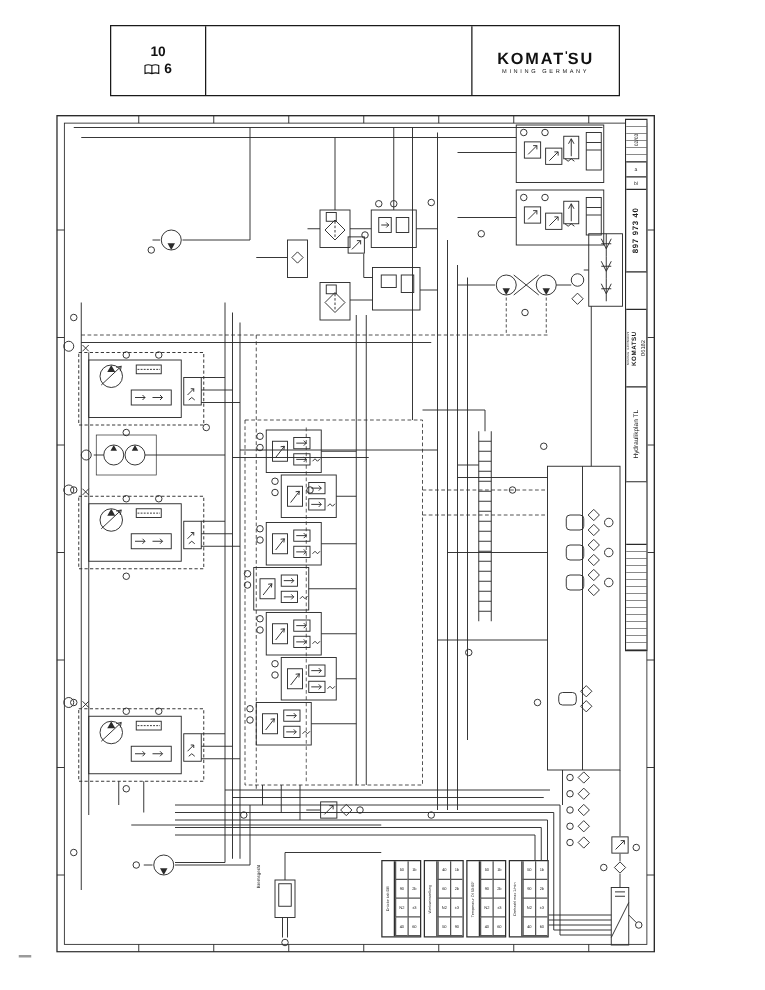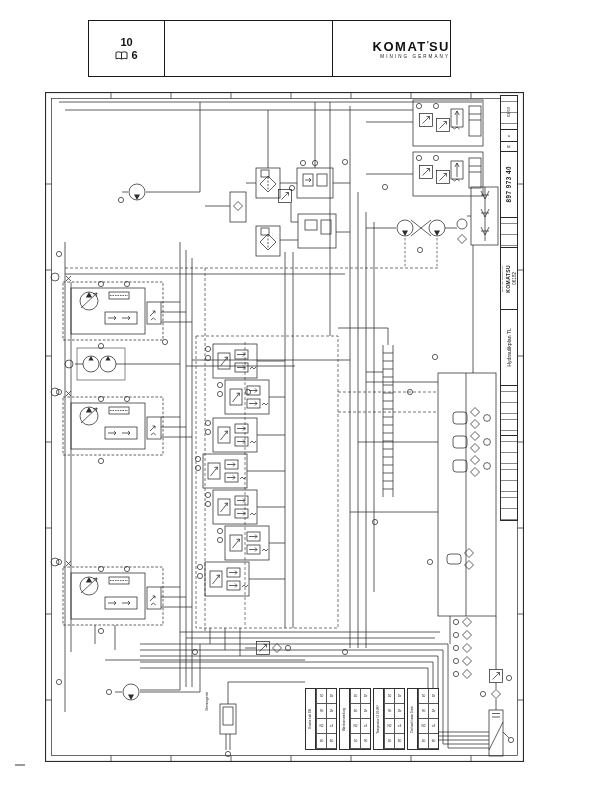--- a/index.html
+++ b/index.html
@@ -1,28 +1,28 @@
 <!DOCTYPE html>
 <html><head>
 <meta charset="utf-8">
 <style>
   html,body{margin:0;padding:0;background:#fff;}
   *{box-sizing:border-box;}
   .page{position:relative;width:612px;height:792px;background:#fff;overflow:hidden;
         font-family:"Liberation Sans",sans-serif;color:#111;}
   
-  .header{position:absolute;left:88px;top:20px;width:363px;height:57px;
+  .header{position:absolute;left:88px;top:20px;width:408px;height:57px;
           border:1.6px solid #1a1a1a;display:flex;}
   .h-cell1{width:76px;border-right:1.2px solid #1a1a1a;display:flex;flex-direction:column;
            align-items:center;justify-content:center;gap:2px;}
   .h-num{font-weight:bold;font-size:11px;line-height:11px;}
   .h-bookrow{display:flex;align-items:center;gap:3px;}
   .h-mid{flex:1;}
   .h-cell3{width:118px;border-left:1.2px solid #1a1a1a;display:flex;flex-direction:column;
-           align-items:flex-end;justify-content:center;}
+           align-items:center;justify-content:center;}
   .logo{font-weight:bold;font-size:13px;letter-spacing:1.5px;line-height:12px;}
   .logo .tick{font-size:9px;vertical-align:4px;letter-spacing:0;}
   .logosub{font-size:4.5px;letter-spacing:2.1px;margin-top:1px;}
   
   .sheet{position:absolute;left:45px;top:92px;width:479px;height:670px;}
   .sheet svg{position:absolute;left:0;top:0;}
   .vt{writing-mode:vertical-rl;transform:rotate(180deg);white-space:nowrap;}
   
   .tblock{position:absolute;left:455px;top:3px;width:17.5px;background:#fff;
           border:0.9px solid #2a2a2a;font-size:4px;color:#1a1a1a;}

